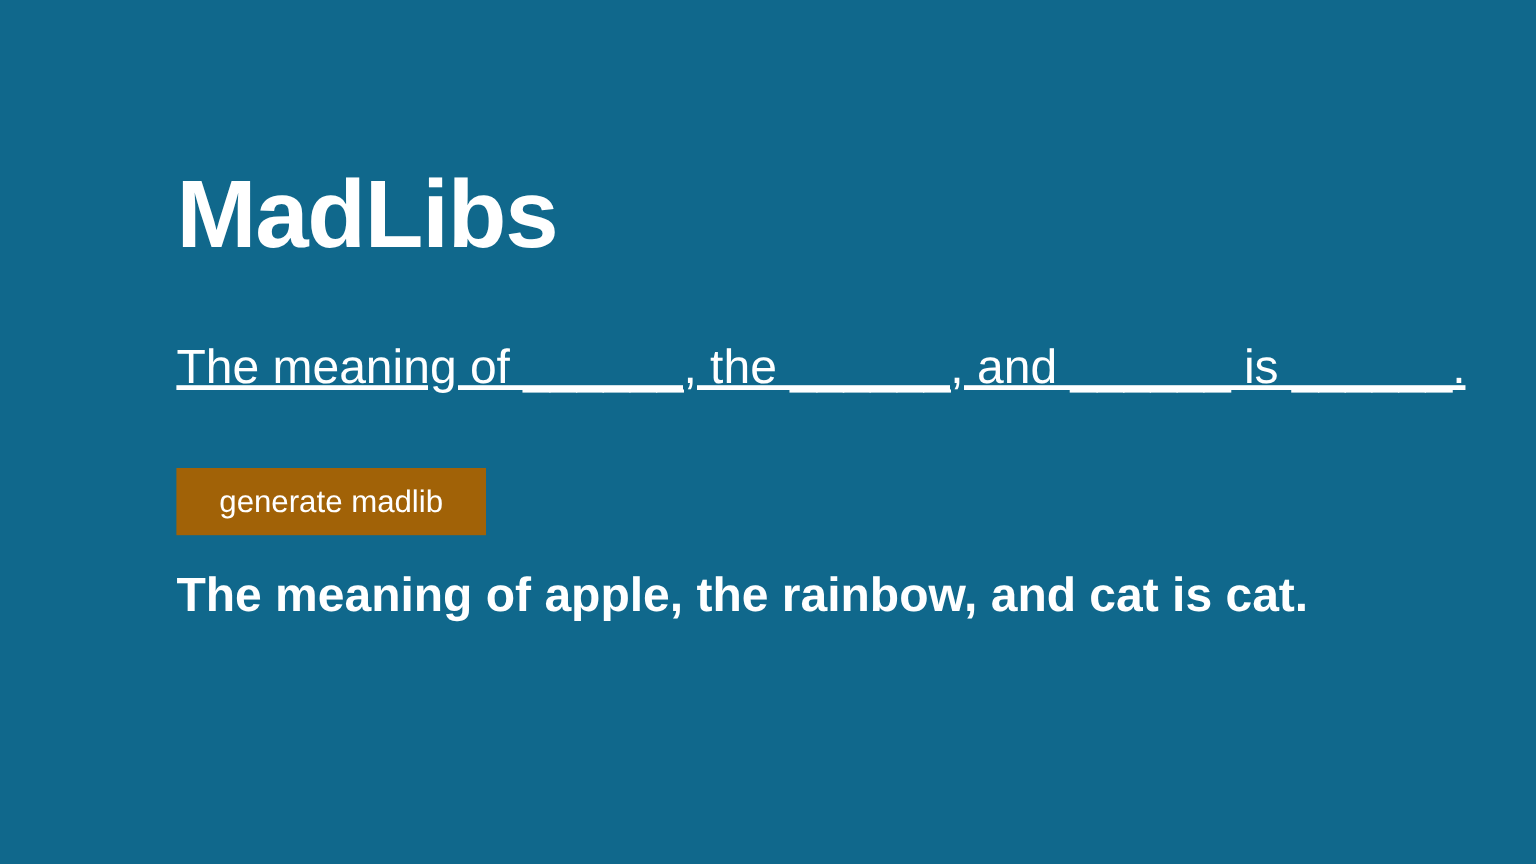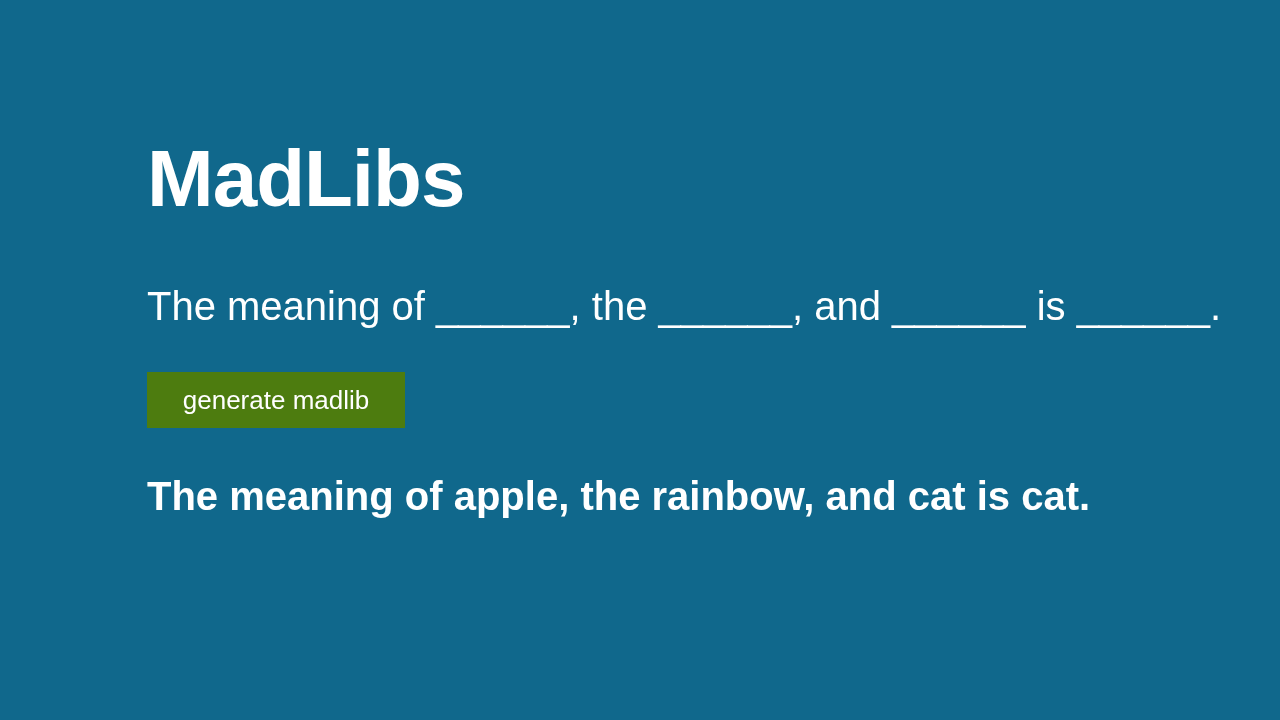--- a/index.html
+++ b/index.html
@@ -41,33 +41,34 @@
   .template-line {
     position: absolute;
     left: 147px;
     top: 282px;
     margin: 0;
     font-size: 40px;
     line-height: 48px;
     font-weight: normal;
     color: #ffffff;
     white-space: nowrap;
+    text-decoration: underline;
   }
 
   .generate-button {
     position: absolute;
     left: 147px;
-    top: 372px;
+    top: 390px;
     width: 258px;
     height: 56px;
     margin: 0;
     padding: 0;
     border: 0;
     border-radius: 0;
-    background: #4d7c0f;
+    background: #a16207;
     color: #ffffff;
     font-family: "Liberation Sans", sans-serif;
     font-size: 26px;
     line-height: 56px;
     font-weight: normal;
     text-align: center;
     cursor: pointer;
     display: block;
     white-space: nowrap;
     overflow: hidden;

